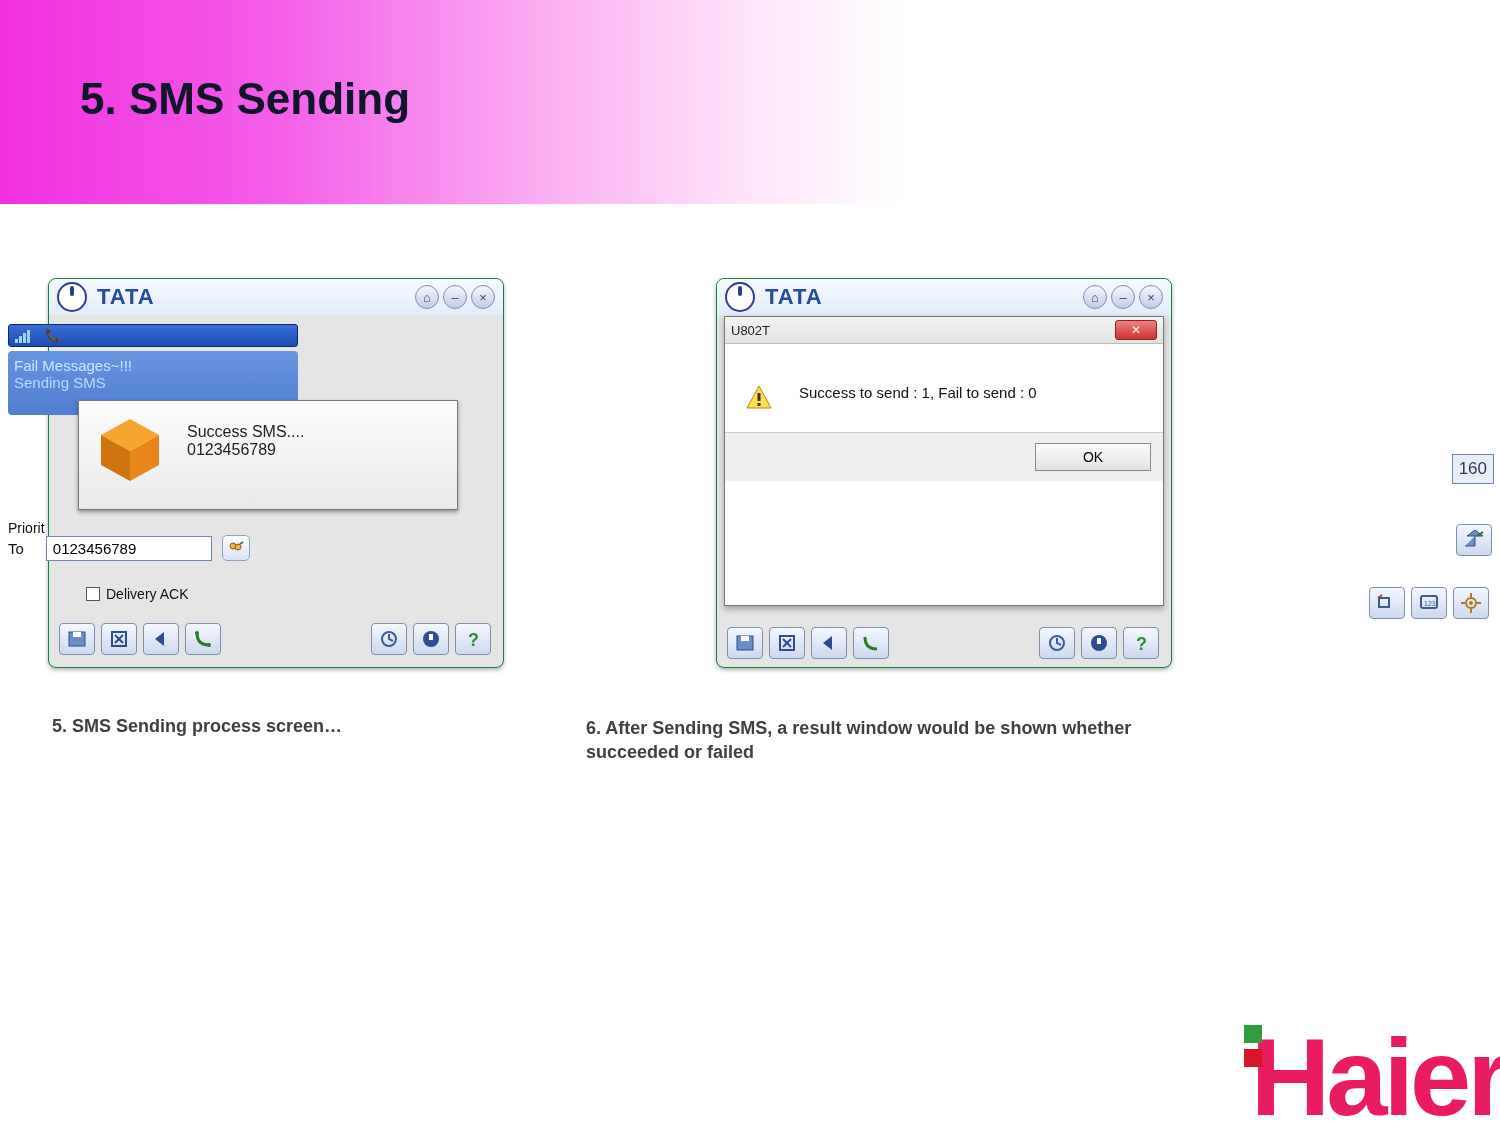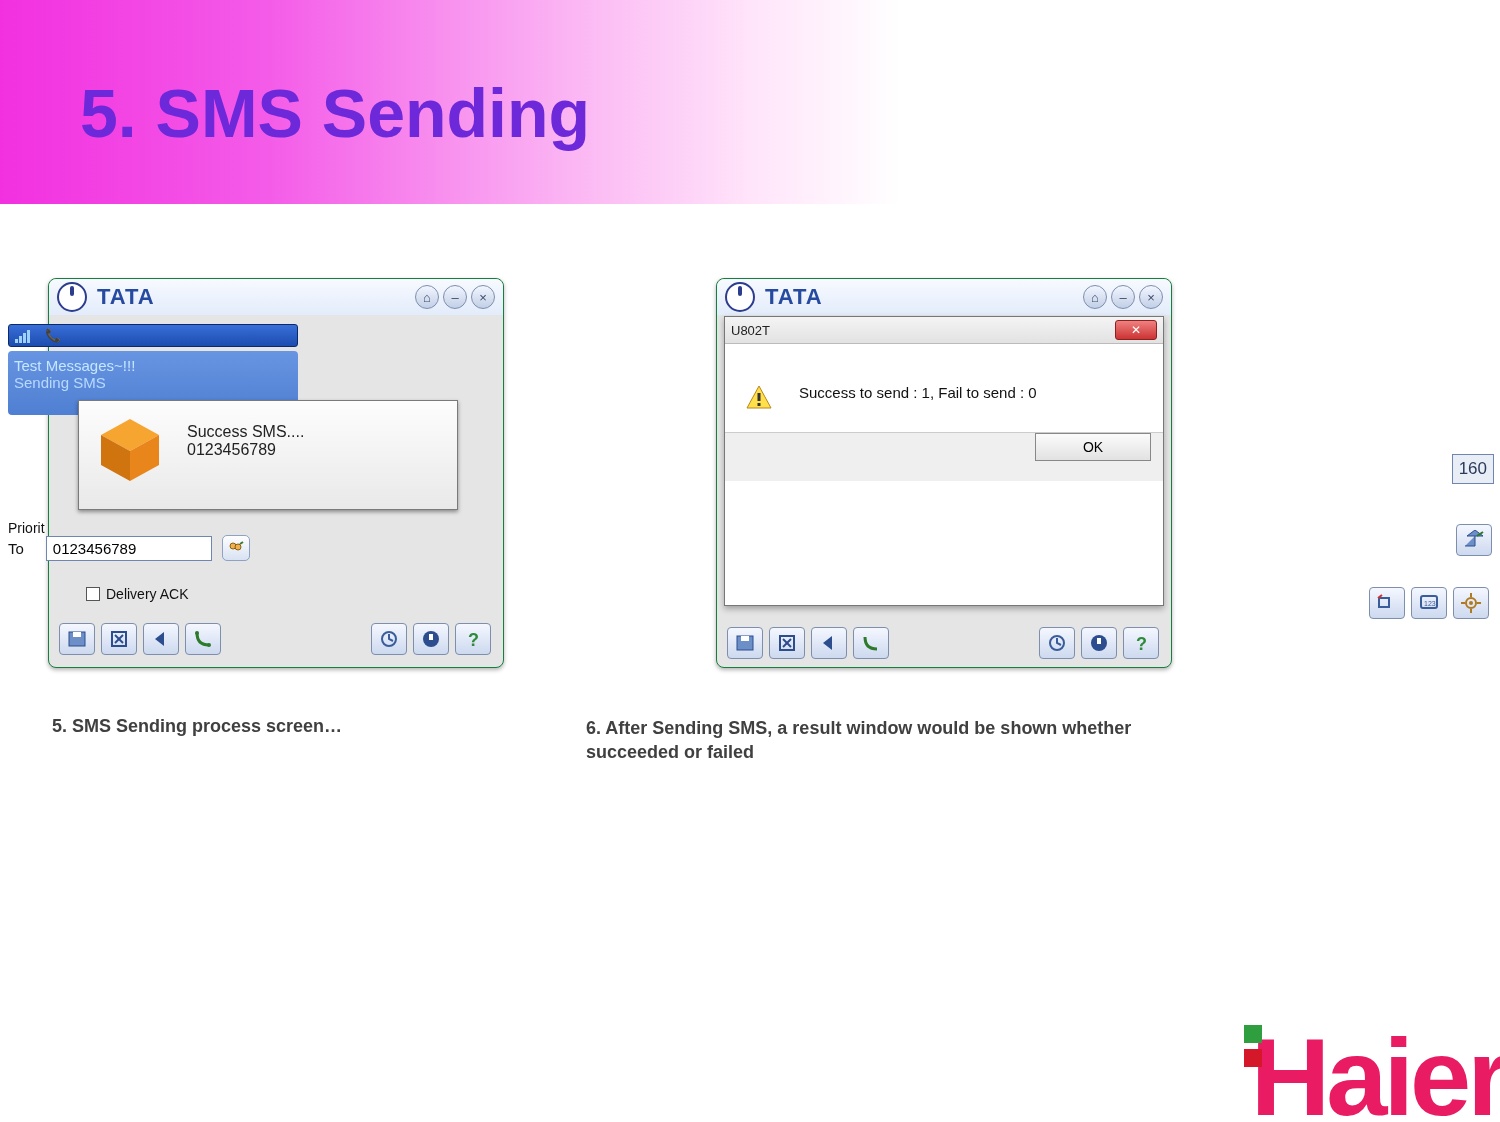--- a/index.html
+++ b/index.html
@@ -1,18 +1,18 @@
 <!DOCTYPE html>
 <html><head>
 <meta charset="utf-8">
 <style>
   html,body{margin:0;padding:0;width:1500px;height:1122px;font-family:Arial,Helvetica,sans-serif;background:#fff;overflow:hidden}
   .topband{position:absolute;left:0;top:0;width:1500px;height:204px;
     background:linear-gradient(90deg,#f230e0 0,#f45ce8 18%,#fbb5f3 38%,#ffe4fa 50%,#ffffff 60%,#ffffff 100%)}
-  .title{position:absolute;left:80px;top:74px;font-size:68px;font-weight:bold;color:#6d28d9}
+  .title{position:absolute;left:80px;top:74px;font-size:44px;font-weight:bold;color:#0f172a}
   .panel{position:absolute;border:1px solid #15803d;border-radius:8px;background:#e5e5e5;
     box-shadow:0 2px 4px rgba(0,0,0,.3)}
   .panel .phead{height:36px;background:linear-gradient(#f7faff,#e3ecfb);border-radius:8px 8px 0 0;
     display:flex;align-items:center;padding:0 8px}
   .tata-logo{width:26px;height:26px;border:2px solid #2c3d8e;border-radius:50%;margin-right:10px;
     background:#fff;position:relative}
   .tata-logo:after{content:"";position:absolute;width:4px;height:10px;background:#2c3d8e;left:11px;top:2px;border-radius:2px}
   .tata-text{font-family:Arial;font-weight:900;font-size:22px;color:#264aa0;letter-spacing:1px}
   .phead .spacer{flex:1}
   .wbtn{width:22px;height:22px;border-radius:50%;background:linear-gradient(#f2f6ff,#c2cfe6);
@@ -57,21 +57,21 @@
   #right{left:716px;top:278px;width:454px;height:388px}
   .dlg{position:absolute;left:724px;top:316px;width:438px;height:288px;background:#fff;border:1px solid #777;
     box-shadow:0 3px 6px rgba(0,0,0,.3)}
   .dlg .dhead{background:linear-gradient(#f4f4f4,#e2e2e2);height:26px;border-bottom:1px solid #bbb;
     display:flex;align-items:center;padding:0 6px;font-size:13px;color:#222}
   .dlg .dclose{margin-left:auto;width:40px;height:18px;border:1px solid #8a2020;border-radius:3px;
     background:linear-gradient(#f08080,#c33);color:#fff;font-size:12px;display:flex;align-items:center;justify-content:center;cursor:pointer}
   .dlg .dbody{padding:40px 20px 20px;display:flex;}
   .warn{width:28px;height:28px;margin-right:26px}
   .dlg .dtxt{font-size:15px;color:#111}
-  .dlg .dfoot{border-top:1px solid #ccc;background:#efefef;height:48px;display:flex;justify-content:flex-end;padding:0 12px}
+  .dlg .dfoot{border-top:1px solid #ccc;background:#efefef;height:48px;display:flex;align-items:center;justify-content:flex-end;padding:0 12px}
   .okbtn{width:116px;height:28px;border:1px solid #888;background:linear-gradient(#fbfbfb,#e2e2e2);
     font-size:14px;cursor:pointer}
 
   .cap{position:absolute;font-size:18px;color:#404040;font-weight:bold}
   #cap1{left:52px;top:716px}
   #cap2{left:586px;top:716px;width:570px;line-height:1.35}
 
   .haier{position:absolute;right:-6px;bottom:-18px;font-size:110px;font-weight:900;
     font-family:Arial,Helvetica,sans-serif;color:#e91b63;letter-spacing:-4px}
   .haier .dot1{position:absolute;width:18px;height:18px;background:#2e9e3e;right:244px;top:12px}
@@ -98,21 +98,21 @@
   <div class="to-bar">
     <span class="sig">
       <span style="height:4px"></span>
         <span style="height:7px"></span>
         <span style="height:10px"></span>
         <span style="height:13px"></span>
     </span>
     <span>📞</span>
   </div>
   <div class="msgarea">
-    <div>Test Messages~!!!</div>
+    <div>Fail Messages~!!!</div>
     <div class="line2">Sending SMS</div>
   </div>
 </div>
 
 <div class="modal">
   <div class="cube">
     <svg viewBox="0 0 70 70">
         <polygon points="35,4 64,20 35,36 6,20" fill="#f7a531"></polygon>
         <polygon points="6,20 35,36 35,66 6,50" fill="#d07410"></polygon>
         <polygon points="64,20 35,36 35,66 64,50" fill="#e8861b"></polygon>

